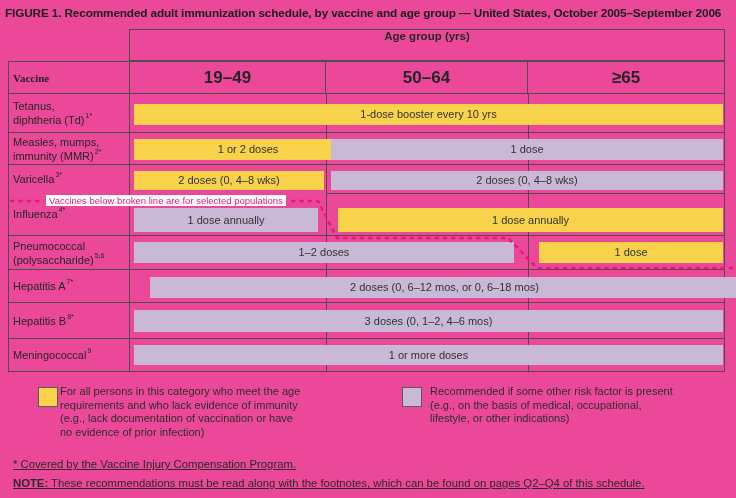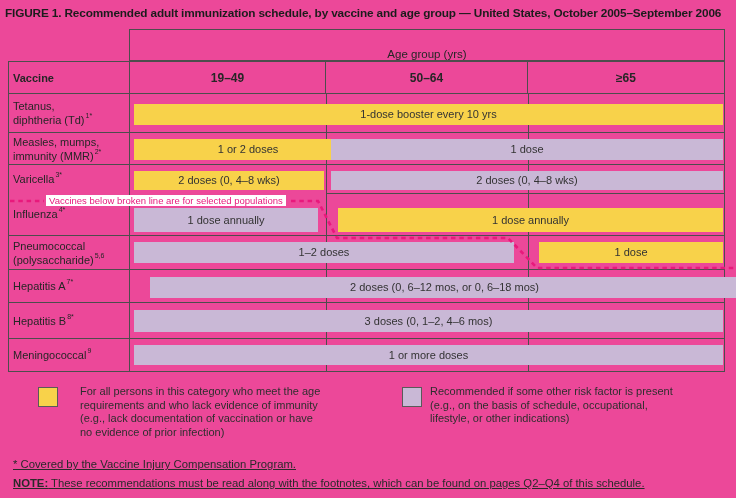--- a/index.html
+++ b/index.html
@@ -1,31 +1,31 @@
 <!DOCTYPE html>
 <html style="--for-all: #F8D24A; --risk-factor: #C9B8D6; --broken-line: #E8197C; --border: #4D4D4D;"><head>
 <meta charset="utf-8">
 <style>
   html,body{margin:0;padding:0;background:#fff;}
   .fig{position:relative;width:736px;height:498px;background:#ec4899;
        font-family:"Liberation Sans","DejaVu Sans",sans-serif;color:#262626;overflow:hidden;}
   .title{position:absolute;left:5px;top:6px;width:728px;font-size:11.8px;font-weight:bold;
          letter-spacing:-0.15px;color:#1c1c1c;}
   .agebox{position:absolute;left:129px;top:29px;width:596px;height:32px;box-sizing:border-box;
-          border:1px solid var(--border);display:flex;align-items:flex-end;justify-content:center;
-          font-size:11.5px;font-weight:normal;}
+          border:1px solid var(--border);display:flex;align-items:flex-start;justify-content:center;
+          font-size:11.5px;font-weight:bold;}
   .table{position:absolute;left:8px;top:61px;width:717px;height:311px;box-sizing:border-box;
          border:1px solid var(--border);}
   .row{position:relative;display:flex;box-sizing:border-box;border-bottom:1px solid var(--border);}
   .row.noborder{border-bottom:none;}
   .cell-label{width:121px;box-sizing:border-box;border-right:1px solid var(--border);
               display:flex;align-items:center;padding-left:4px;font-size:11px;line-height:14px;}
-  .hdr .cell-label{font-weight:bold;}
+  .hdr .cell-label{font-weight:bold;font-family:Liberation Serif, serif;}
   .hcol{box-sizing:border-box;display:flex;align-items:center;justify-content:center;
-        font-size:12px;font-weight:bold;border-right:1px solid var(--border);text-align:right;}
+        font-size:17px;font-weight:bold;border-right:1px solid var(--border);text-align:right;}
   .hcol.c1{width:196px;} .hcol.c2{width:202px;} .hcol.c3{width:196px;border-right:none;}
   .bararea{position:relative;flex:1;}
   .vline{position:absolute;top:0;bottom:0;width:1px;background:var(--border);}
   .v1{left:196px;} .v2{left:398px;}
   .bar{position:absolute;font-size:11px;color:#333;text-align:center;z-index:2;
        white-space:nowrap;overflow:hidden;}
   .bar-for-all{background:var(--for-all);text-align:center;}
   .bar-risk{background:var(--risk-factor);}
   .partial-top{position:absolute;bottom:-1px;left:317px;right:0;height:1px;background:var(--border);z-index:1;}
   sup{font-size:7px;line-height:0;position:relative;top:-1px;margin-left:1px;}
@@ -155,28 +155,28 @@
     </div>
 
   </div>
 
   <svg class="dash-overlay" width="736" height="498" viewBox="0 0 736 498">
     <path d="M10,201 H44" fill="none" stroke="#E8197C" stroke-width="2.6" stroke-dasharray="4.5,3.8"></path>
     <path d="M291,201 L318,201 L337,238 L508,238 L537,268 L734,268" fill="none" stroke="#E8197C" stroke-width="2.6" stroke-dasharray="4.5,3.8"></path>
   </svg>
 
   <div class="legend-swatch" style="left:38px;top:387px;background:var(--for-all)"></div>
-  <div class="legend-text" style="left:80px;top:385px;width:330px">For all persons in this category who meet the age
+  <div class="legend-text" style="left:60px;top:385px;width:330px">For all persons in this category who meet the age
 requirements and who lack evidence of immunity
 (e.g., lack documentation of vaccination or have
 no evidence of prior infection)</div>
 
   <div class="legend-swatch" style="left:402px;top:387px;background:var(--risk-factor)"></div>
   <div class="legend-text" style="left:430px;top:385px;width:300px">Recommended if some other risk factor is present
-(e.g., on the basis of schedule, occupational,
+(e.g., on the basis of medical, occupational,
 lifestyle, or other indications)</div>
 
   <div class="fn" style="top:458px">
     <span>* Covered by the Vaccine Injury Compensation Program.</span>
   </div>
   <div class="fn" style="top:477px">
     <b>NOTE:</b><span> These recommendations must be read along with the footnotes, which can be found on pages Q2–Q4 of this schedule.</span>
   </div>
 
 </div>

